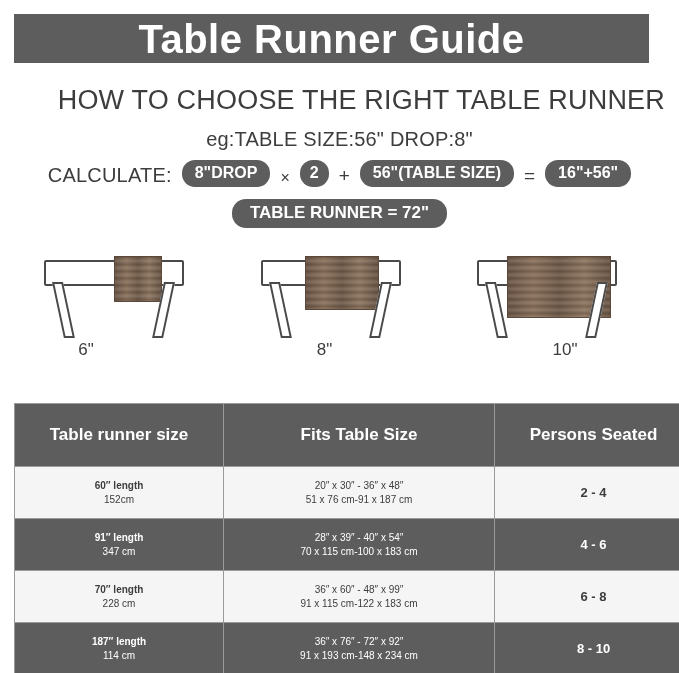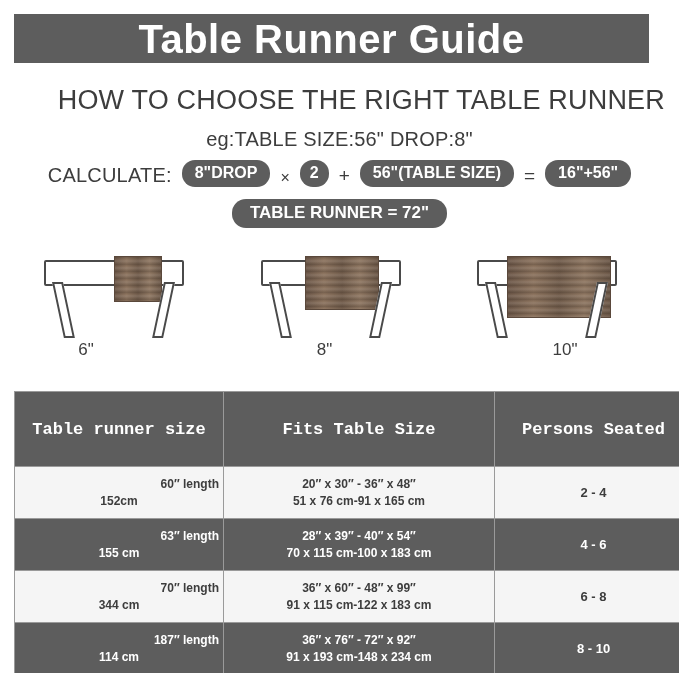--- a/index.html
+++ b/index.html
@@ -187,39 +187,38 @@
     border: 1px solid #9a9a9a;
     text-align: center;
     vertical-align: middle;
   }
   .data-table thead th {
     background: #5d5d5d;
     color: #ffffff;
     font-size: 17px;
     font-weight: bold;
     height: 42px;
-    padding: 16px 4px;
-    font-family: Liberation Mono, monospace;
+    padding: 10px 4px;
   }
   .data-table tbody tr.light td {
     background: #f5f5f5;
     color: #3d3d3d;
   }
   .data-table tbody tr.dark td {
     background: #5d5d5d;
     color: #ffffff;
   }
   .data-table tbody td {
     height: 45px;
     font-size: 13px;
     padding: 3px 4px;
     line-height: 1.35;
   }
-  .cell-l1 { font-weight: bold; font-size: 12px; text-align: right; }
-  .cell-l2 { font-size: 12px; font-weight: bold; }
+  .cell-l1 { font-weight: bold; font-size: 10px; }
+  .cell-l2 { font-size: 10px; }
   .cell-seat { font-weight: bold; font-size: 14px; }
   .col-a { width: 200px; }
   .col-b { width: 262px; }
   .col-c { width: 189px; }
 </style>
 </head>
 <body>
 
 <div class="page">
 
@@ -289,39 +288,39 @@
       </tr>
     </thead>
     <tbody>
       <tr class="light">
         <td>
           <div class="cell-l1">60″  length</div>
           <div class="cell-l2">152cm</div>
         </td>
         <td>
           <div class="cell-l2">20″   x 30″ - 36″   x 48″</div>
-          <div class="cell-l2">51 x 76 cm-91 x 165 cm</div>
+          <div class="cell-l2">51 x 76 cm-91 x 187 cm</div>
         </td>
         <td class="cell-seat">2 - 4</td>
       </tr>
       <tr class="dark">
         <td>
-          <div class="cell-l1">63″  length</div>
-          <div class="cell-l2">155 cm</div>
+          <div class="cell-l1">91″  length</div>
+          <div class="cell-l2">347 cm</div>
         </td>
         <td>
           <div class="cell-l2">28″   x 39″ - 40″   x 54″</div>
           <div class="cell-l2">70 x 115 cm-100 x 183 cm</div>
         </td>
         <td class="cell-seat">4 - 6</td>
       </tr>
       <tr class="light">
         <td>
           <div class="cell-l1">70″   length</div>
-          <div class="cell-l2">344 cm</div>
+          <div class="cell-l2">228 cm</div>
         </td>
         <td>
           <div class="cell-l2">36″   x 60″ - 48″   x 99″</div>
           <div class="cell-l2">91 x 115 cm-122 x 183 cm</div>
         </td>
         <td class="cell-seat">6 - 8</td>
       </tr>
       <tr class="dark">
         <td>
           <div class="cell-l1">187″ length</div>

